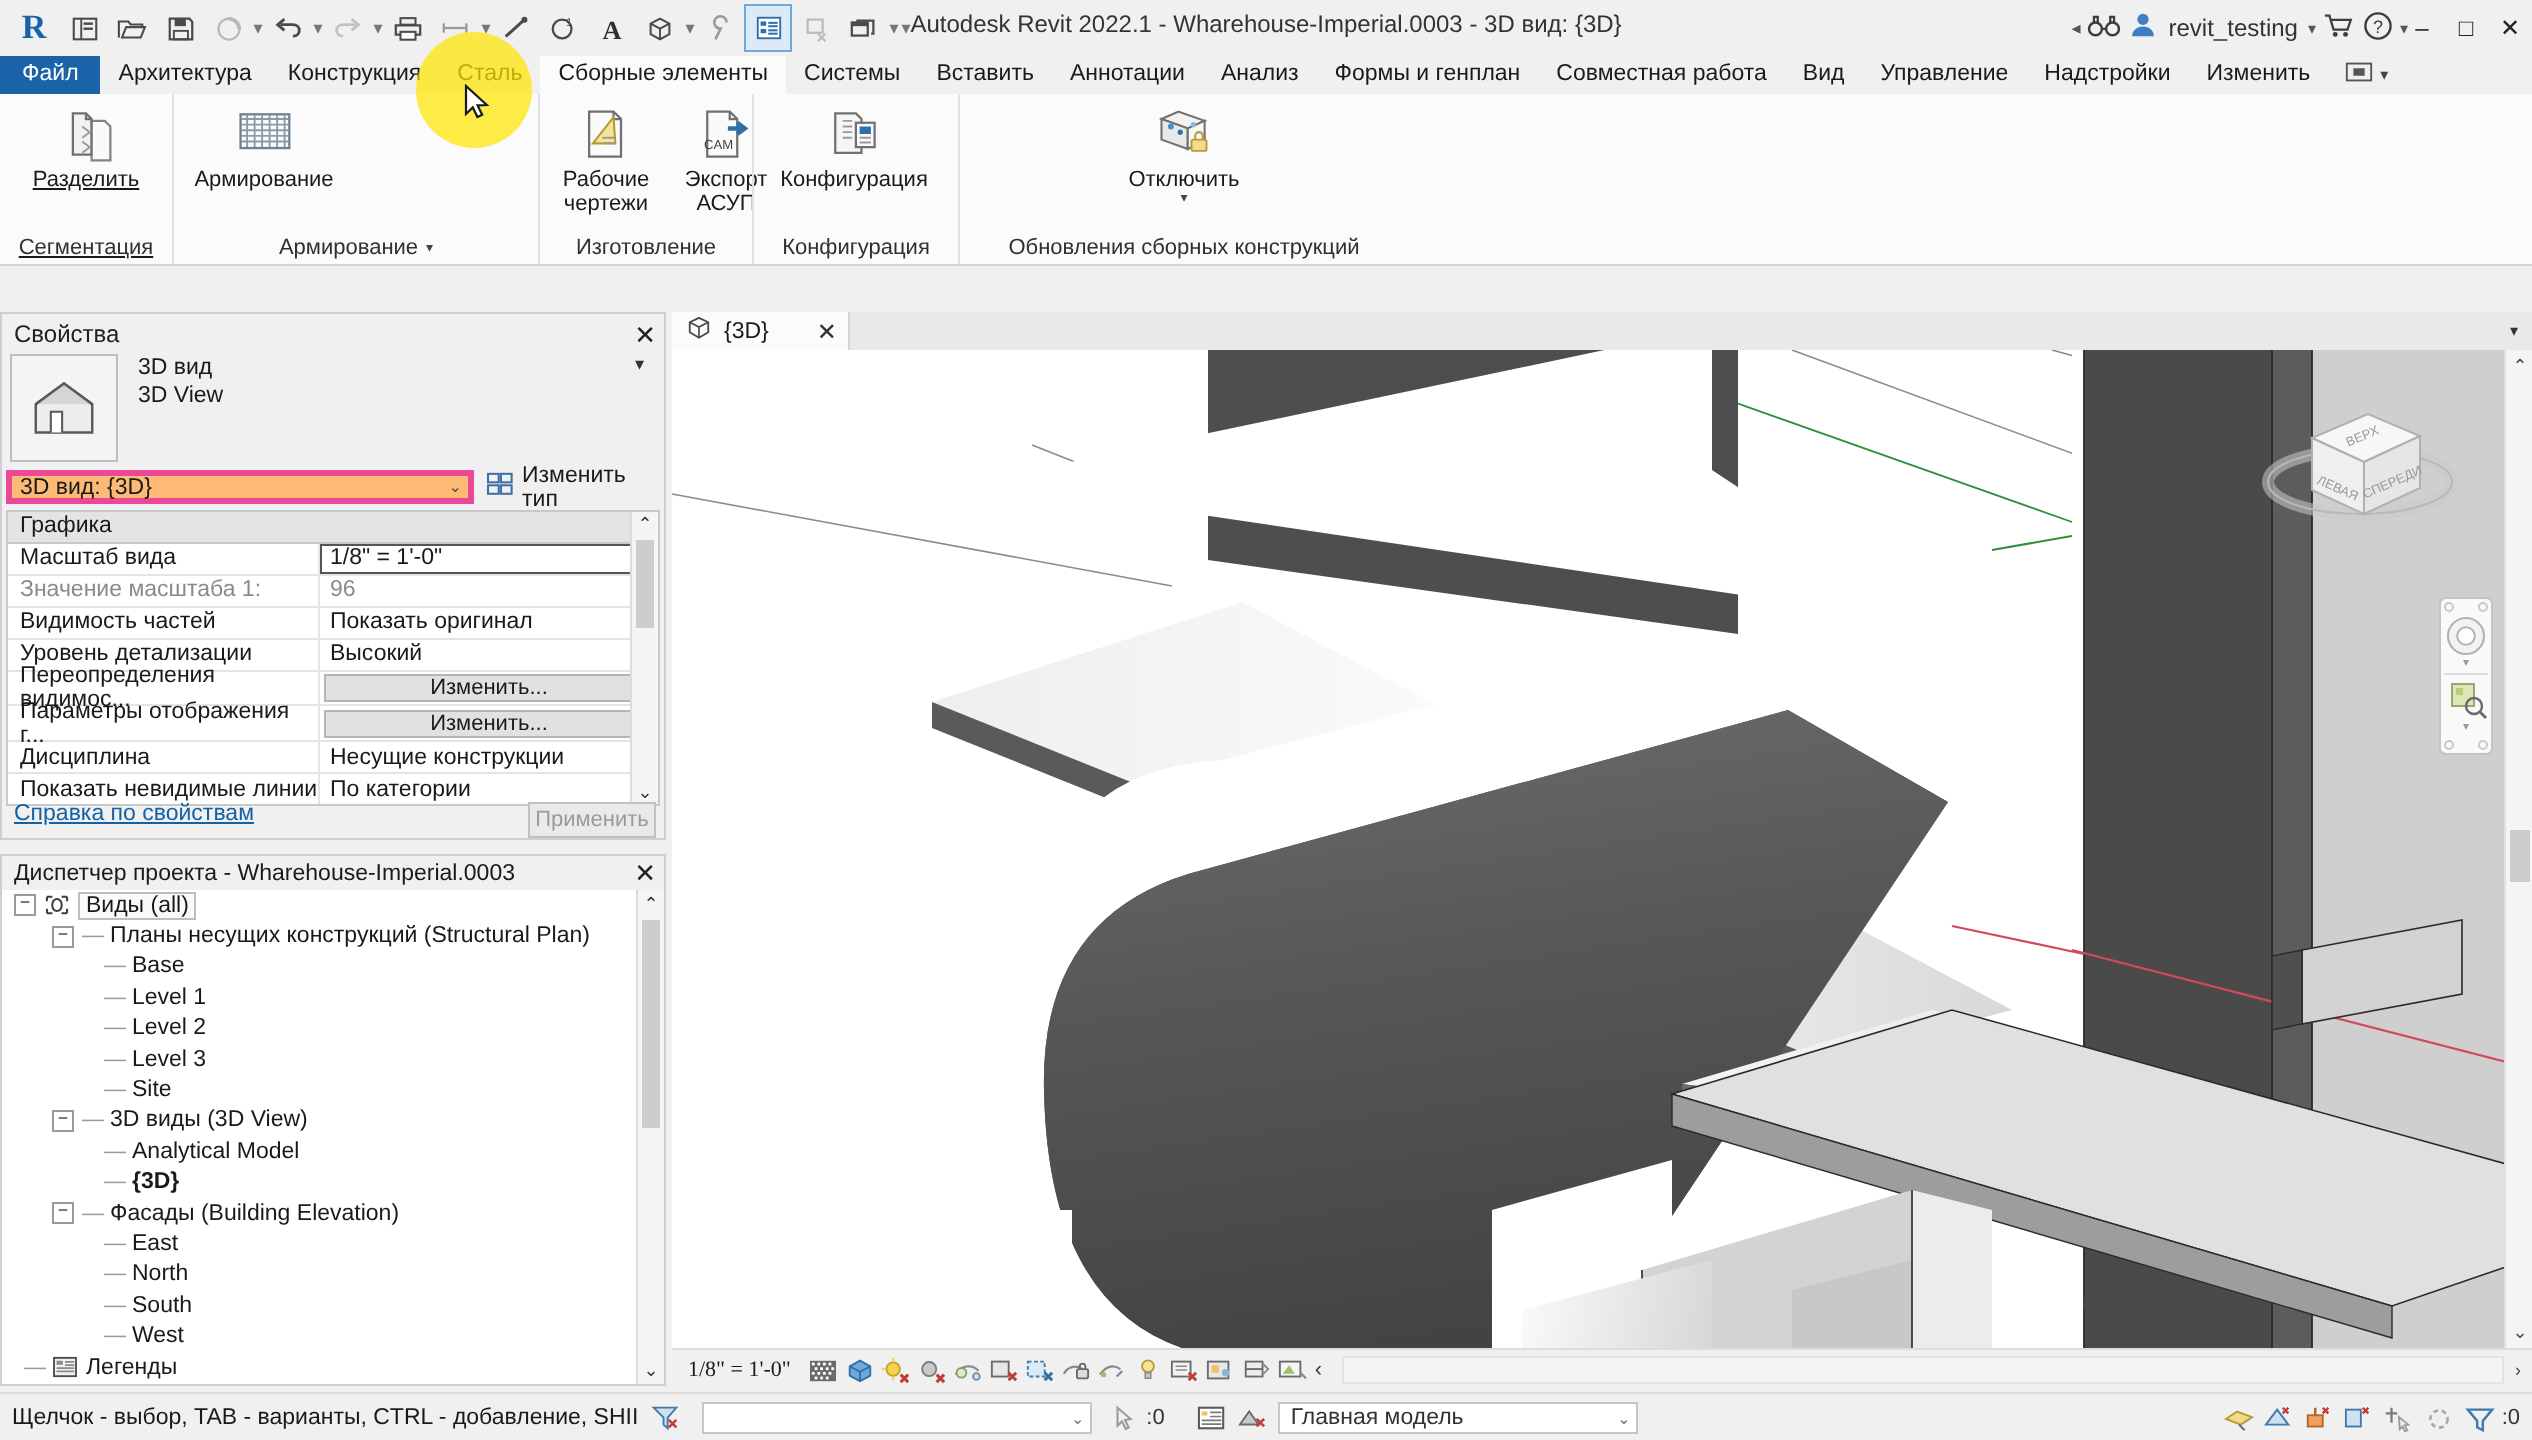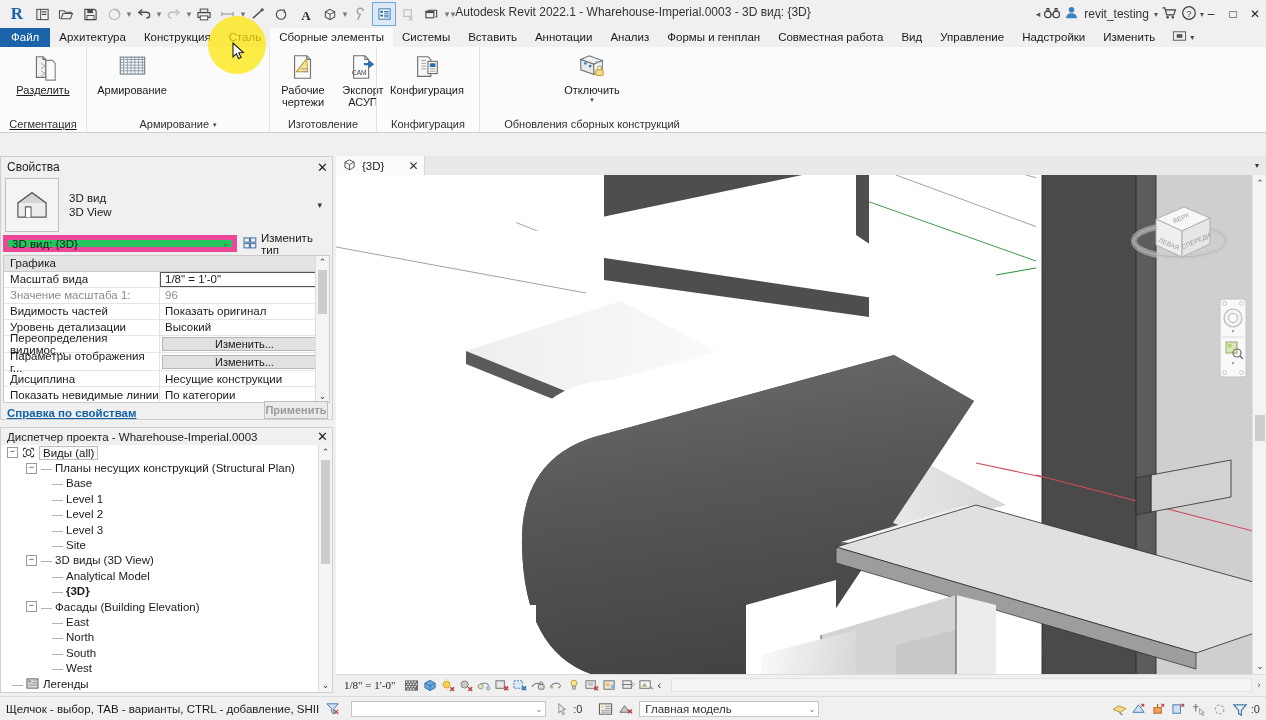--- a/index.html
+++ b/index.html
@@ -83,33 +83,33 @@
   .props{
     position:absolute;left:0;top:156px;width:333px;height:264px;
     background:#f0f0f0;border:1px solid #cfcfcf;box-sizing:border-box;
   }
   .pal-head{
     height:20px;display:flex;align-items:center;justify-content:space-between;
     padding:0 4px 0 6px;font-size:12px;color:#222;background:#f0f0f0;
   }
   .pal-x{font-size:13px;color:#222;line-height:13px;cursor:default;}
   .ptype{
-    height:56px;margin:0 2px;display:flex;align-items:center;background:#f0f0f0;
+    height:56px;margin:0 2px;display:flex;background:#f0f0f0;
   }
   .ptype .thumb{
     width:52px;height:52px;border:1px solid #bfbfbf;background:#f4f4f4;
     display:flex;align-items:center;justify-content:center;margin-left:2px;
   }
   .ptype .tx{margin-left:10px;font-size:11.5px;line-height:14px;color:#1a1a1a;}
   .ptype .car{margin-left:auto;margin-right:8px;font-size:9px;color:#333;}
   .psel{
     height:19px;margin:1px 2px 0 2px;display:flex;align-items:center;
   }
   .psel .combo{
-    flex:0 0 234px;height:17px;background:#22c55e;border:5px solid #ec4899;
+    flex:0 0 234px;height:17px;background:#fdba74;border:3px solid #ec4899;
     display:flex;align-items:center;justify-content:space-between;padding:0 3px 0 4px;
     font-size:11.5px;box-sizing:border-box;
   }
   .psel .edit{
     margin-left:6px;display:flex;align-items:center;gap:4px;font-size:11.5px;color:#1a1a1a;
   }
   .pgrid{
     margin:2px 2px 0 2px;background:#fff;border:1px solid #c9c9c9;height:146px;
     display:flex;flex-direction:column;position:relative;overflow:hidden;
   }
@@ -131,22 +131,22 @@
     margin:1px 2px;flex:1;height:14px;background:#e1e1e1;border:1px solid #b5b5b5;
     display:flex;align-items:center;justify-content:center;font-size:11px;box-sizing:border-box;
   }
   .gsb{
     position:absolute;right:0;top:0;width:13px;height:146px;background:#f4f4f4;
     border-left:1px solid #dcdcdc;display:flex;flex-direction:column;justify-content:space-between;align-items:center;
   }
   .gsb .ar{font-size:9px;color:#333;height:12px;line-height:12px;}
   .gsb .thumbv{position:absolute;top:14px;left:2px;width:9px;height:44px;background:#cdcdcd;}
   .pfoot{
-    position:absolute;left:0;bottom:0;width:333px;height:18px;display:flex;align-items:flex-end;
-    justify-content:space-between;padding:0 6px;box-sizing:border-box;font-weight:bold;
+    position:absolute;left:0;bottom:0;width:333px;height:18px;display:flex;align-items:flex-start;
+    justify-content:space-between;padding:0 6px;box-sizing:border-box;
   }
   .pfoot .lnk{font-size:11.5px;color:#1362a6;text-decoration:underline;}
   .pfoot .apply{
     width:62px;height:16px;background:#eaeaea;border:1px solid #c0c0c0;
     display:flex;align-items:center;justify-content:center;font-size:11px;color:#9a9a9a;
   }
 
   
   .browser{
     position:absolute;left:0;top:427px;width:333px;height:266px;

